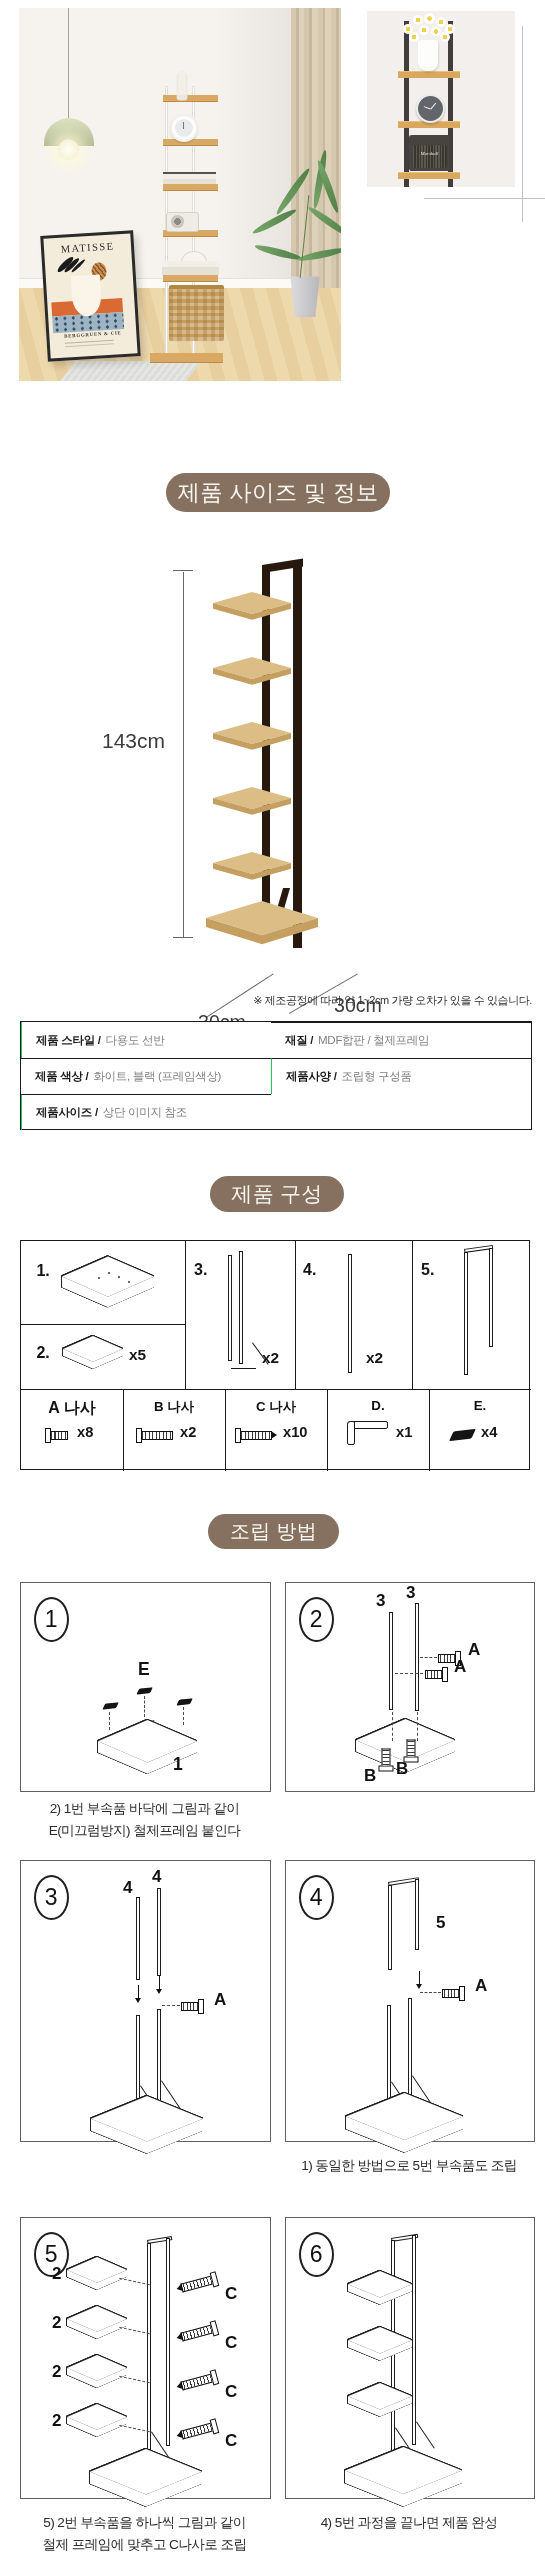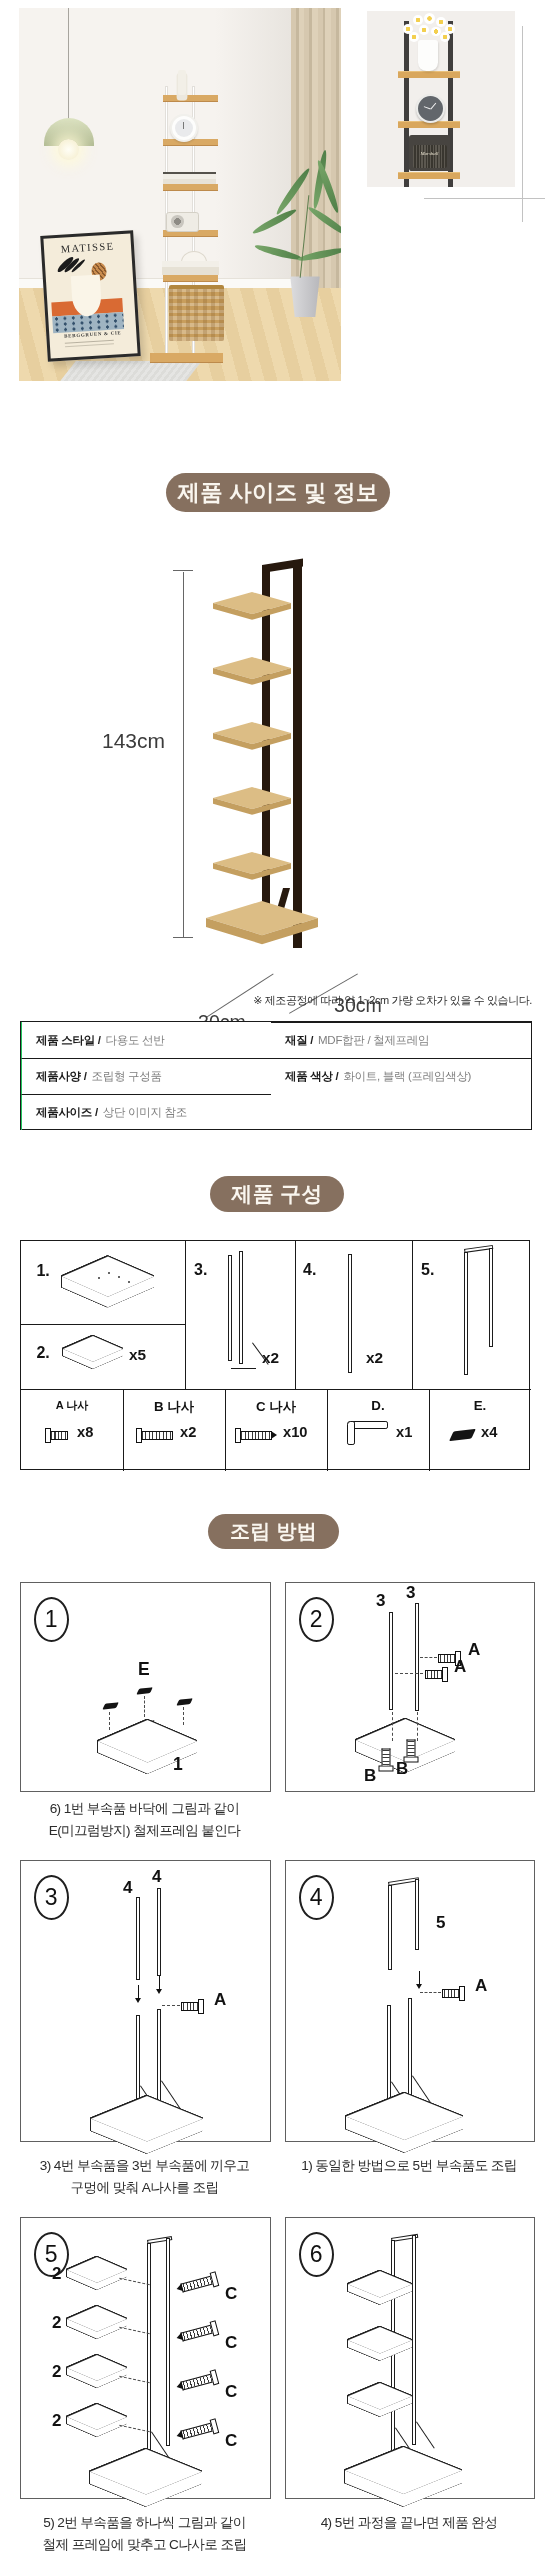--- a/index.html
+++ b/index.html
@@ -2,21 +2,21 @@
 <html style="font-size:11.2px"><head>
 <meta charset="utf-8">
 <style>
   html,body{margin:0;padding:0;background:#fff}
   body{font-family:"Liberation Sans","DejaVu Sans",sans-serif;color:#222}
   #page{position:relative;width:545px;height:2576px;background:#fff;overflow:hidden}
   .ab{position:absolute}
   .ln{position:absolute;background:#1a1a1a}
   .gline{position:absolute;background:#c2c2c2}
   
-  .pill{position:absolute;background:#86705f;color:#faf6ef;border-radius:21px;display:flex;align-items:center;justify-content:center;font-weight:700;letter-spacing:0.3px;white-space:nowrap}
+  .pill{position:absolute;background:#86705f;color:#faf6ef;border-radius:21px;display:flex;align-items:center;justify-content:center;font-weight:400;letter-spacing:0.3px;white-space:nowrap}
   
   .itbl{position:absolute;border:1.4px solid #1a1a1a;display:grid;grid-template-columns:250px 1fr;background:#fff}
   .itbl .cell{border-top:1px solid #1a1a1a;display:flex;align-items:center;padding-left:14px;white-space:nowrap;font-size:11.5px;letter-spacing:-0.3px}
   .itbl .cell.r{border-left:1px solid #22c55e}
   .itbl .cell.top{border-top:none}
   .itbl b{font-weight:700;color:#1c1c1c;margin-right:4.9px}
   .itbl span.val{color:#7f7f7f}
   
   .lp{position:absolute;width:4.2px;background:#fff;border:1.1px solid #1d1d1d;box-sizing:border-box}
   .lph{position:absolute;height:4.2px;background:#fff;border:1.1px solid #1d1d1d;box-sizing:border-box}
@@ -180,27 +180,27 @@
 
   <div class="itbl" style="left:20px;top:1021px;width:510px;height:107px;grid-template-rows:36px 36px 36px">
     <div class="cell top r">
         <b>제품 스타일 /</b>
         <span class="val">다용도 선반</span>
       </div>
     <div class="cell">
         <b>재질 /</b>
         <span class="val">MDF합판 / 철제프레임</span>
       </div>
+    <div class="cell">
+        <b>제품 색상 /</b>
+        <span class="val">화이트, 블랙 (프레임색상)</span>
+      </div>
     <div class="cell r">
         <b>제품사양 /</b>
         <span class="val">조립형 구성품</span>
-      </div>
-    <div class="cell">
-        <b>제품 색상 /</b>
-        <span class="val">화이트, 블랙 (프레임색상)</span>
       </div>
     <div class="cell r">
         <b>제품사이즈 /</b>
         <span class="val">상단 이미지 참조</span>
       </div>
   </div>
 
   <div class="pill" style="left:210px;top:1176px;width:134px;height:36px;font-size:21px">제품 구성</div>
 
   <div class="ab" style="left:20px;top:1240px;width:510px;height:230px;border:1.4px solid #1a1a1a;box-sizing:border-box;background:#fff">
@@ -236,21 +236,21 @@
 
     <span class="num" style="left:282px;top:19.6px;font-size:16px">4.</span>
     <div class="lp" style="left:327px;top:12.6px;height:119px;width:3.5px"></div>
     <span class="cnt" style="left:345px;top:108px;font-size:15.4px">x2</span>
 
     <span class="num" style="left:400px;top:19.6px;font-size:16px">5.</span>
     <div class="lph" style="left:443px;top:8.4px;width:29px;transform:rotate(-8deg);transform-origin:left top"></div>
     <div class="lp" style="left:443px;top:11.2px;height:123px"></div>
     <div class="lp" style="left:468px;top:7px;height:99px"></div>
 
-    <div class="lbl" style="left:0;top:157px;width:102px;text-align:center;font-size:11px">A 나사</div>
+    <div class="lbl" style="left:0;top:157px;width:102px;text-align:center;font-size:16px">A 나사</div>
     <div class="lbl" style="left:102px;top:157px;width:102px;text-align:center;font-size:13.3px">B 나사</div>
     <div class="lbl" style="left:204px;top:157px;width:102px;text-align:center;font-size:13.3px">C 나사</div>
     <div class="lbl" style="left:306px;top:157px;width:102px;text-align:center;font-size:13.3px">D.</div>
     <div class="lbl" style="left:408px;top:157px;width:102px;text-align:center;font-size:13.3px">E.</div>
     <div class="scr" style="left:24px;top:186px"></div>
     <span class="cnt" style="left:56px;top:183px;font-size:14.7px">x8</span>
     <div class="scr long" style="left:115px;top:186px"></div>
     <span class="cnt" style="left:159px;top:183px;font-size:14.7px">x2</span>
     <div class="scr long" style="left:214px;top:186px">
         <i class="tp"></i>
@@ -293,21 +293,21 @@
     <span class="lbl" style="left:182px;top:57px;font-size:17px">A</span>
     <div class="ldia" style="left:70px;top:136px;width:99px;height:56px"></div>
     <div class="dshv" style="left:106px;top:129px;height:29px"></div>
     <div class="dshv" style="left:131px;top:129px;height:29px"></div>
     <div class="scr vert" style="left:88px;top:168px"></div>
     <div class="scr vert" style="left:113px;top:159px"></div>
     <span class="lbl" style="left:78px;top:183px;font-size:17px">B</span>
     <span class="lbl" style="left:110px;top:176px;font-size:17px">B</span>
   </div>
   <div class="cap" style="left:20px;top:1798px;width:249px">
-    <div>6) 1번 부속품 바닥에 그림과 같이</div>
+    <div>2) 1번 부속품 바닥에 그림과 같이</div>
     <div>E(미끄럼방지) 철제프레임 붙인다</div>
   </div>
 
   <div class="stepbox" style="left:20px;top:1860px;width:249px;height:280px">
     <div class="stepnum">3</div>
     <span class="lbl" style="left:102px;top:17px;font-size:17px">4</span>
     <span class="lbl" style="left:131px;top:5.6px;font-size:17px">4</span>
     <div class="lp" style="left:115px;top:36px;height:83px"></div>
     <div class="lp" style="left:136px;top:26.6px;height:88px"></div>
     <div class="arrow" style="left:117px;top:124px"></div>
@@ -330,24 +330,20 @@
     <span class="lbl" style="left:150px;top:52px;font-size:17px">5</span>
     <div class="arrow" style="left:133px;top:110px"></div>
     <div class="dsh" style="left:134px;top:131px;width:21px"></div>
     <div class="scr flip" style="left:155px;top:124px"></div>
     <span class="lbl" style="left:189px;top:115px;font-size:17px">A</span>
     <div class="lp" style="left:101px;top:144px;height:110px"></div>
     <div class="lp" style="left:122px;top:137px;height:113px"></div>
     <div class="gu" style="left:105px;top:221px;height:34px;transform:rotate(-34deg);transform-origin:top left"></div>
     <div class="gu" style="left:126px;top:215px;height:34px;transform:rotate(-34deg);transform-origin:top left"></div>
     <div class="ldia" style="left:60px;top:232px;width:117px;height:62px"></div>
-  </div>
-  <div class="cap" style="left:20px;top:2155px;width:249px">
-    <div>3) 4번 부속품을 3번 부속품에 끼우고</div>
-    <div>구멍에 맞춰 A나사를 조립</div>
   </div>
   <div class="cap" style="left:285px;top:2155px;width:248px">
     <div>1) 동일한 방법으로 5번 부속품도 조립</div>
   </div>
 
   <div class="stepbox" style="left:20px;top:2217px;width:249px;height:280px">
     <div class="stepnum">5</div>
     <div class="lph" style="left:126px;top:22.4px;width:25px;transform:rotate(-9deg);transform-origin:left top"></div>
     <div class="lp" style="left:126px;top:25px;height:218px"></div>
     <div class="lp" style="left:145px;top:19.6px;height:208px"></div>

